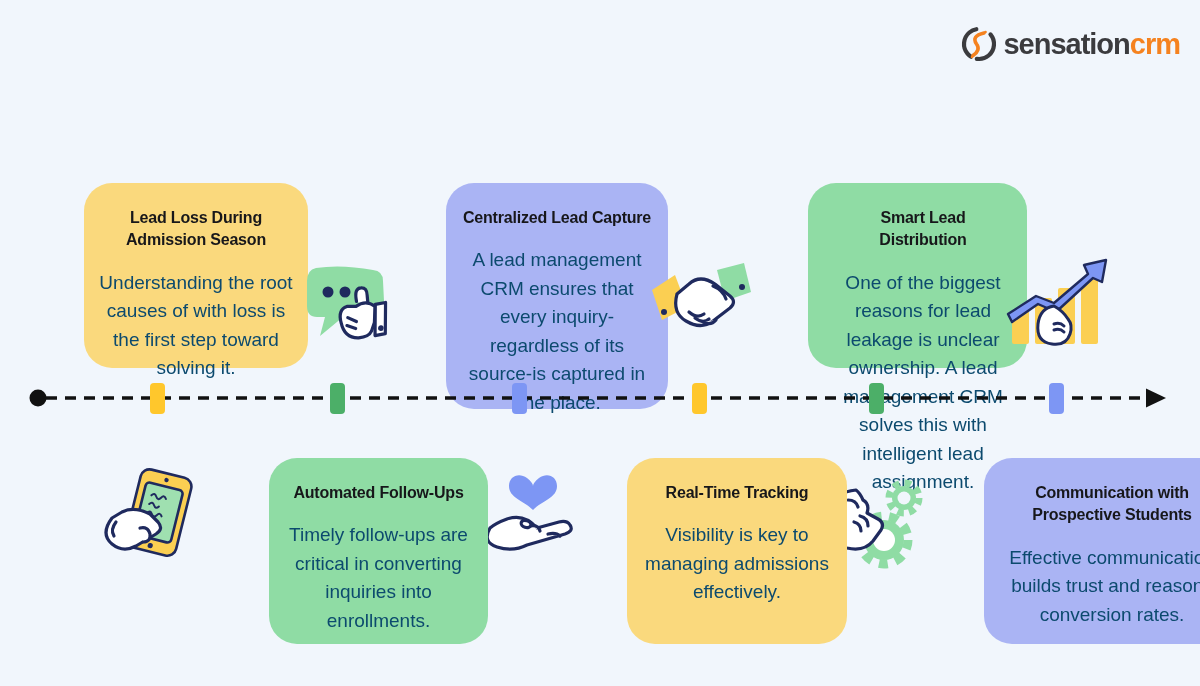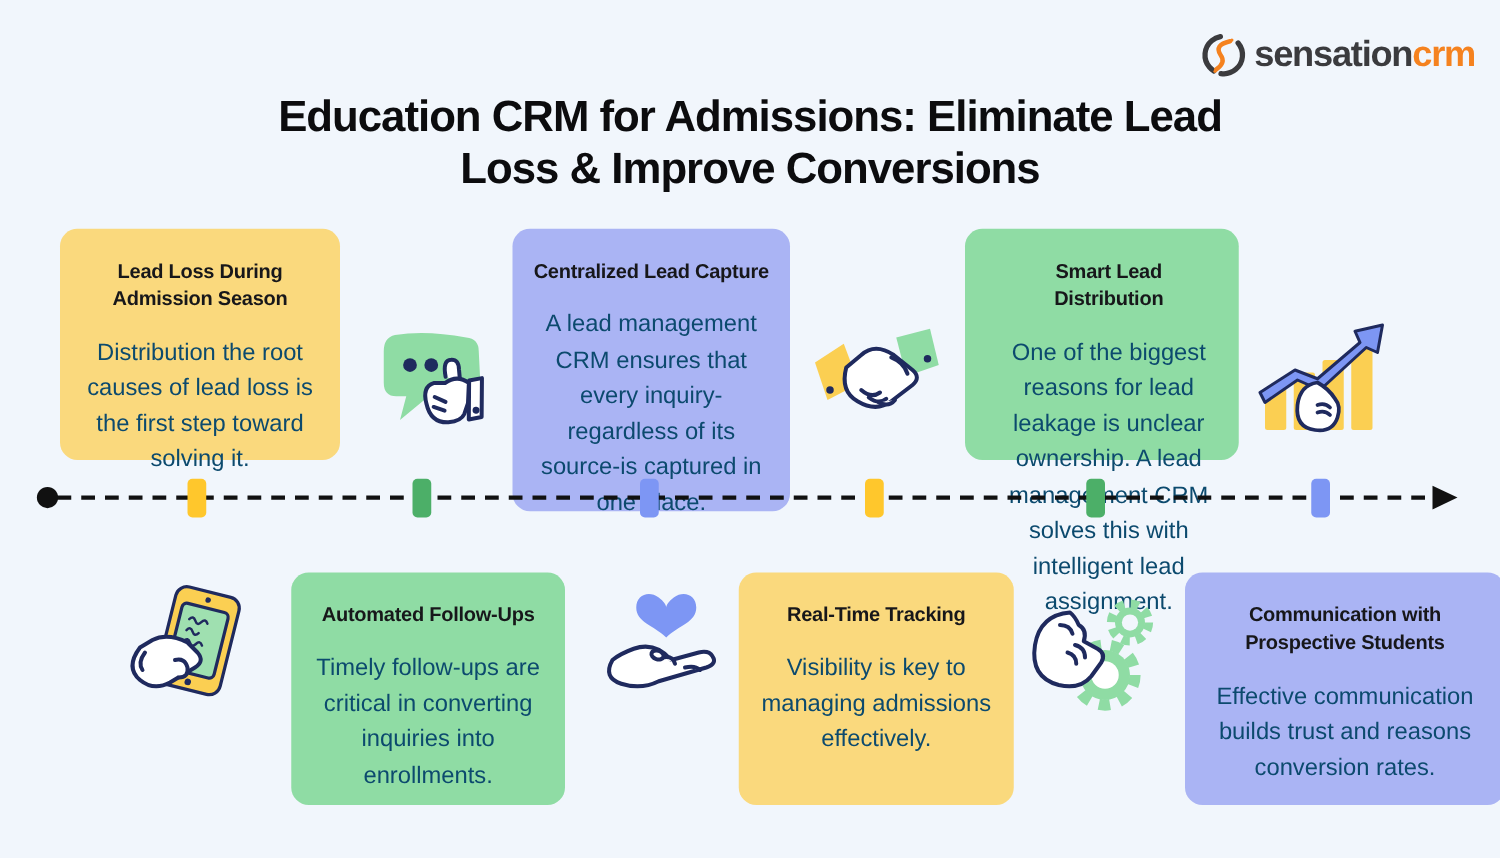--- a/index.html
+++ b/index.html
@@ -20,22 +20,23 @@
 
   
   .main-title {
     position:absolute; top:74px; left:0; width:1200px;
     text-align:center; color:#0C0C0E;
     font-size:35px; font-weight:800; line-height:1.17; letter-spacing:-0.8px;
   }
 
   
   .card {
-    position:absolute; border-radius:14px; text-align:center;
+    position:absolute; border-radius:28px; text-align:center;
     padding:24px 15px 0 15px;
+    margin-left:36px;
   }
   .card h3 {
     font-size:16px; font-weight:700; color:#17171A; line-height:1.4;
     margin-bottom:17px; white-space:pre-line; letter-spacing:-0.2px;
   }
   .card p { font-size:19px; color:#0c4a6e; line-height:1.5; }
   .bg-yellow { background:#FAD97D; }
   .bg-blue   { background:#AAB4F4; }
   .bg-green  { background:#8FDCA4; }
 
@@ -61,29 +62,25 @@
       <svg width="40" height="40" viewBox="0 0 40 40">
         <circle cx="20" cy="20" r="15" fill="none" stroke="#3B3B3E" stroke-width="4.2" stroke-dasharray="36 6 36 16" stroke-linecap="round" transform="rotate(-40 20 20)"></circle>
         <path d="M25 9 q-13 3 -7.5 11 q4.5 6 -3.5 11.5" fill="none" stroke="#F5821F" stroke-width="3.6" stroke-linecap="round"></path>
         <circle cx="26.5" cy="8" r="1.3" fill="#F5821F"></circle>
         <circle cx="13" cy="33" r="1.3" fill="#F5821F"></circle>
       </svg>
     </span>
     <span class="word"><span>sensation</span><span class="accent">crm</span></span>
   </div>
 
-  <h1 class="main-title">
-    <span>Education CRM for Admissions: Eliminate Lead</span><br>
-    <span>Loss &amp; Improve Conversions</span>
-  </h1>
 
   <div class="card bg-yellow" style="left:48px; top:183px; width:224px; height:185px;">
     <h3>Lead Loss During
 Admission Season</h3>
-    <p>Distribution the root causes of lead loss is the first step toward solving it.</p>
+    <p>Understanding the root causes of with loss is the first step toward solving it.</p>
   </div>
 
   <div class="card bg-blue" style="left:410px; top:183px; width:222px; height:226px;">
     <h3>Centralized Lead Capture</h3>
     <p>A lead management CRM ensures that every inquiry- regardless of its source-is captured in one place.</p>
   </div>
 
   <div class="card bg-green" style="left:772px; top:183px; width:219px; height:185px;padding-left:26px;">
     <h3>Smart Lead
 Distribution</h3>

